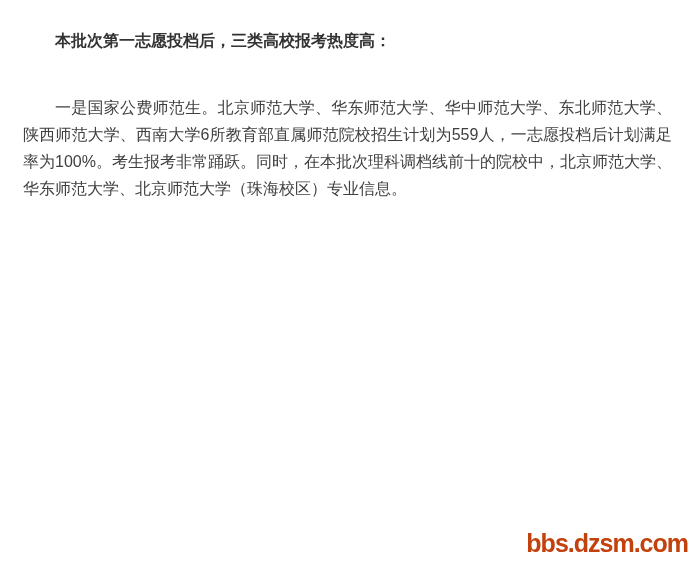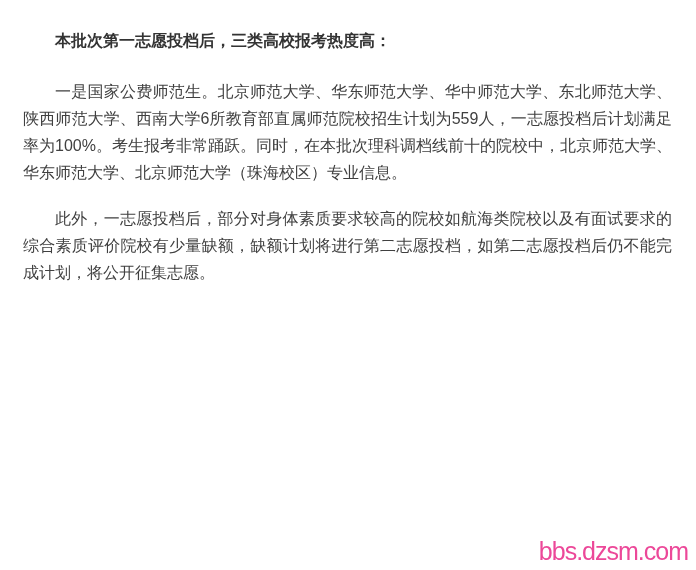--- a/index.html
+++ b/index.html
@@ -23,36 +23,35 @@
     line-height: 27px;
     text-align: justify;
   }
   .article p {
     margin: 0 0 19px 0;
     text-indent: 2em;
   }
   .article .title {
     font-weight: bold;
     color: #333333;
-    margin-bottom: 24px;
+    margin-bottom: 40px;
   }
   .watermark {
     position: absolute;
     right: 8px;
-    bottom: 4px;
+    bottom: 12px;
     font-family: "Liberation Sans", sans-serif;
-    font-weight: normal;
+    font-weight: bold;
     font-size: 25px;
     letter-spacing: -1px;
-    color: #ec4899;
+    color: #c2410c;
     user-select: none;
   }
 </style>
 </head>
 <body>
 
 <div class="article">
   <p class="title">本批次第一志愿投档后，三类高校报考热度高：</p>
   <p>一是国家公费师范生。北京师范大学、华东师范大学、华中师范大学、东北师范大学、陕西师范大学、西南大学6所教育部直属师范院校招生计划为559人，一志愿投档后计划满足率为100%。考生报考非常踊跃。同时，在本批次理科调档线前十的院校中，北京师范大学、华东师范大学、北京师范大学（珠海校区）专业信息。</p>
-  <p>此外，一志愿投档后，部分对身体素质要求较高的院校如航海类院校以及有面试要求的综合素质评价院校有少量缺额，缺额计划将进行第二志愿投档，如第二志愿投档后仍不能完成计划，将公开征集志愿。</p>
 </div>
 
 <div class="watermark">bbs.dzsm.com</div>
 
 </body></html>

